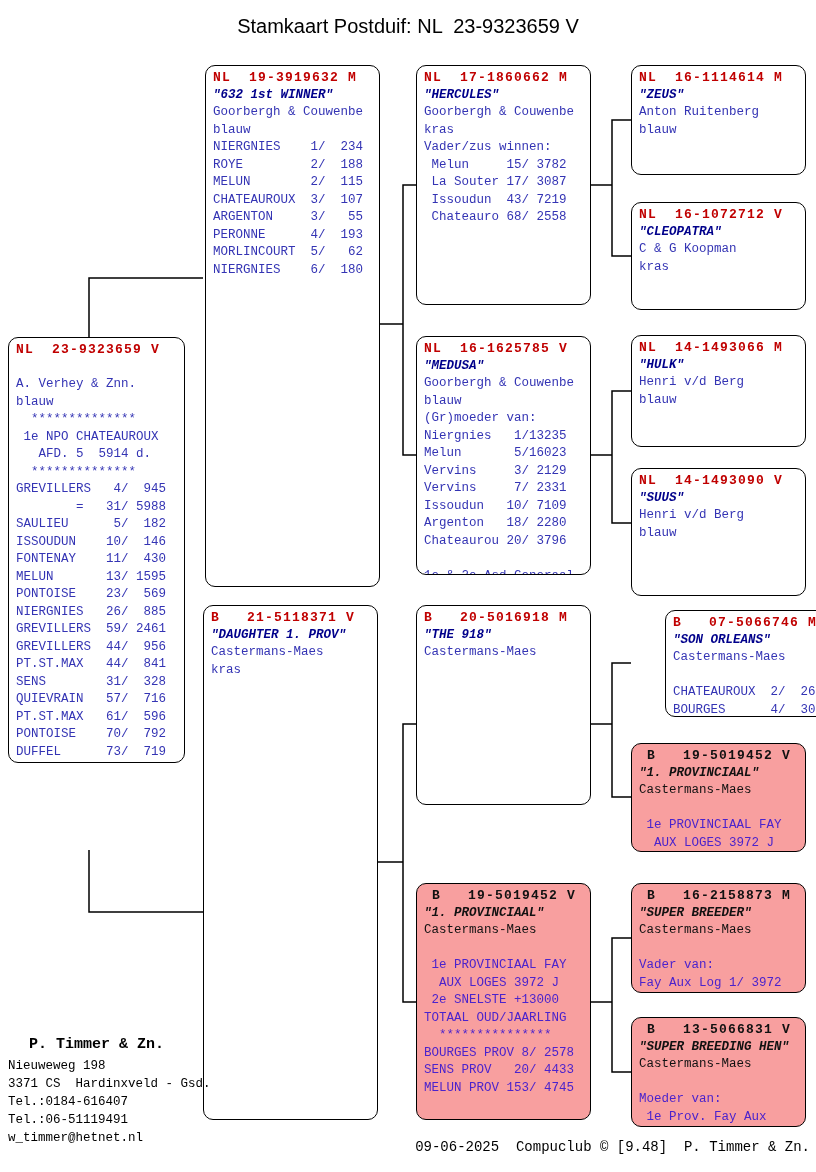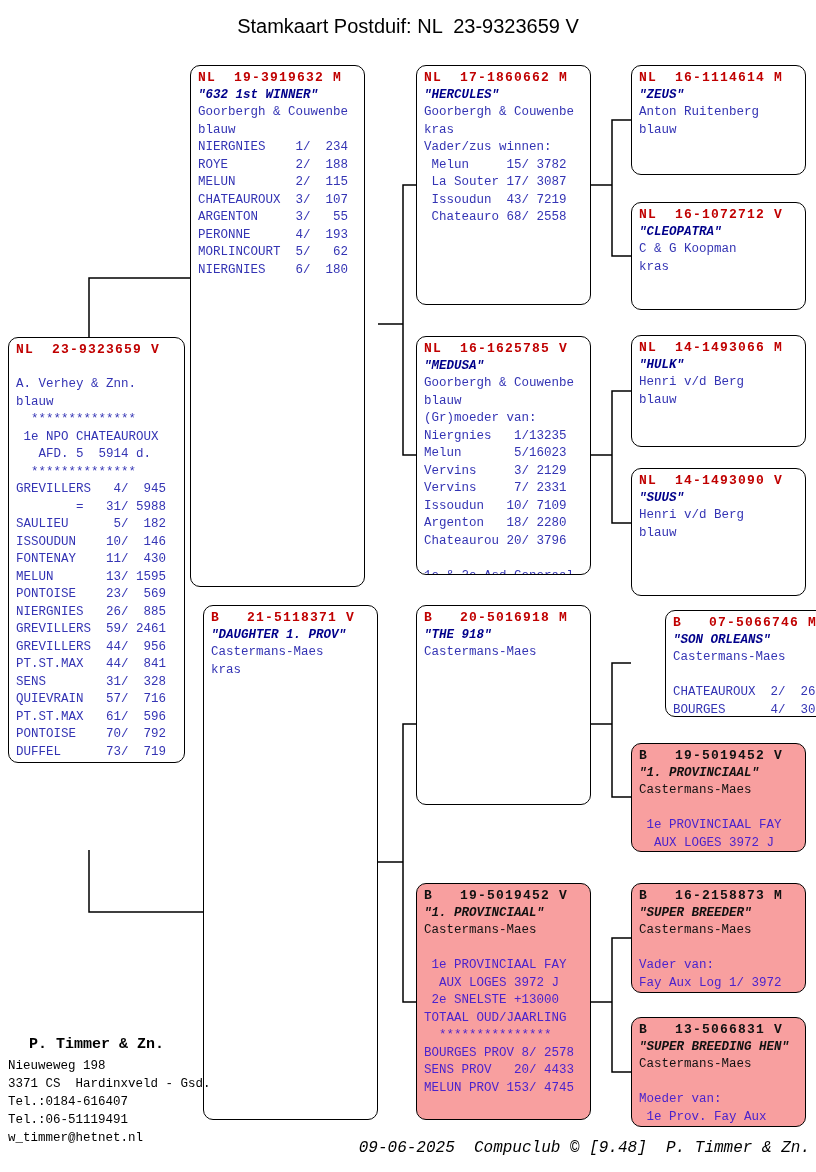--- a/index.html
+++ b/index.html
@@ -6,31 +6,31 @@
   #card{position:relative;width:816px;height:1172px;background:#ffffff;overflow:hidden;
         font-family:"Liberation Mono","DejaVu Sans Mono",monospace;color:#111;}
   #title{position:absolute;left:0;top:15px;width:816px;text-align:center;
          font-family:"Liberation Sans","DejaVu Sans",sans-serif;font-size:20px;color:#000;
          white-space:pre;}
   .box{position:absolute;box-sizing:border-box;border:1.5px solid #000;border-radius:10px;
        background:#fff;padding:3px 7px;overflow:hidden;}
   .box.pink{background:#f89f9f;}
   .ln{height:17.5px;line-height:17.5px;font-size:12.5px;white-space:pre;}
   .ring{color:#c00000;font-weight:bold;font-size:13px;letter-spacing:1.2px;}
-  .ring-dark{color:#111;font-weight:bold;font-size:13px;letter-spacing:1.2px;}
+  .ring-dark{color:#111;font-weight:bold;font-size:13px;letter-spacing:1.2px;margin-left:8px;}
   .bname{color:#00008b;font-weight:bold;font-style:italic;}
   .dkname{color:#111;font-weight:bold;font-style:italic;}
   .blue{color:#3434b4;}
   .dark{color:#111;}
   .purple{color:#4b23cc;}
   #connectors{position:absolute;left:0;top:0;}
   #breeder{position:absolute;left:8px;top:1033px;}
   #breeder .bname-big{font-size:15px;font-weight:bold;height:24px;line-height:24px;white-space:pre;color:#000;margin-left:21px;}
   #breeder .ln{height:18px;line-height:18px;color:#000;}
-  #footer{position:absolute;right:6px;top:1139px;font-size:16px;font-style:italic;
+  #footer{position:absolute;right:6px;top:1139px;font-size:14px;
           white-space:pre;color:#000;}
 </style>
 </head>
 <body>
 
 <div id="card">
 
   <div id="title">Stamkaart Postduif: NL  23-9323659 V</div>
 
   <svg id="connectors" width="816" height="1172" viewBox="0 0 816 1172">
@@ -66,21 +66,21 @@
     <div class="ln blue">GREVILLERS  59/ 2461</div>
     <div class="ln blue">GREVILLERS  44/  956</div>
     <div class="ln blue">PT.ST.MAX   44/  841</div>
     <div class="ln blue">SENS        31/  328</div>
     <div class="ln blue">QUIEVRAIN   57/  716</div>
     <div class="ln blue">PT.ST.MAX   61/  596</div>
     <div class="ln blue">PONTOISE    70/  792</div>
     <div class="ln blue">DUFFEL      73/  719</div>
   </div>
 
-  <div class="box" style="left:190px;top:65px;width:175px;height:522px">
+  <div class="box" style="left:205px;top:65px;width:175px;height:522px">
     <div class="ln ring">NL  19-3919632 M</div>
     <div class="ln bname">"632 1st WINNER"</div>
     <div class="ln blue">Goorbergh &amp; Couwenbe</div>
     <div class="ln blue">blauw</div>
     <div class="ln blue">NIERGNIES    1/  234</div>
     <div class="ln blue">ROYE         2/  188</div>
     <div class="ln blue">MELUN        2/  115</div>
     <div class="ln blue">CHATEAUROUX  3/  107</div>
     <div class="ln blue">ARGENTON     3/   55</div>
     <div class="ln blue">PERONNE      4/  193</div>

